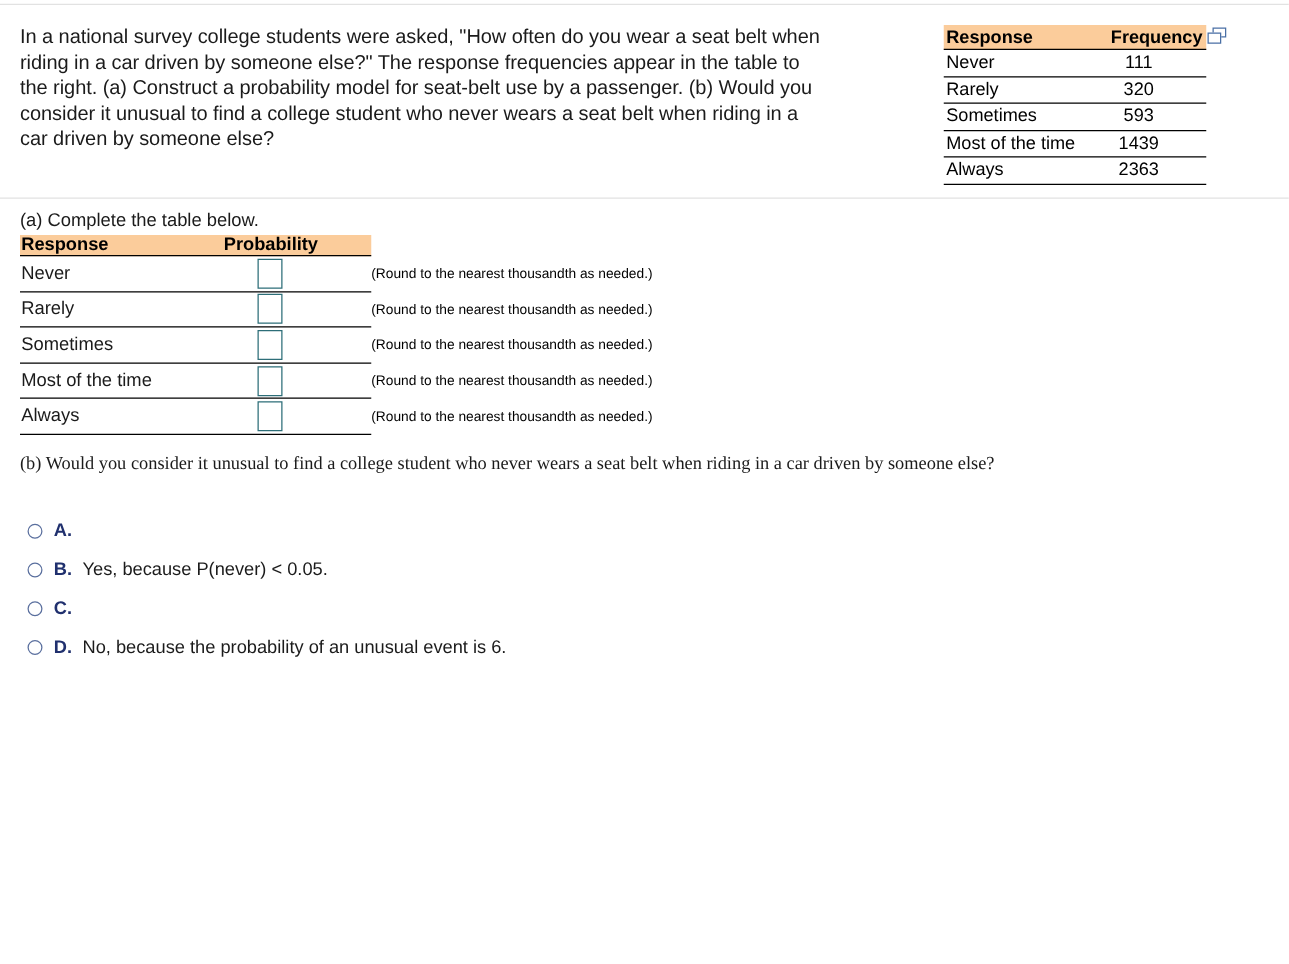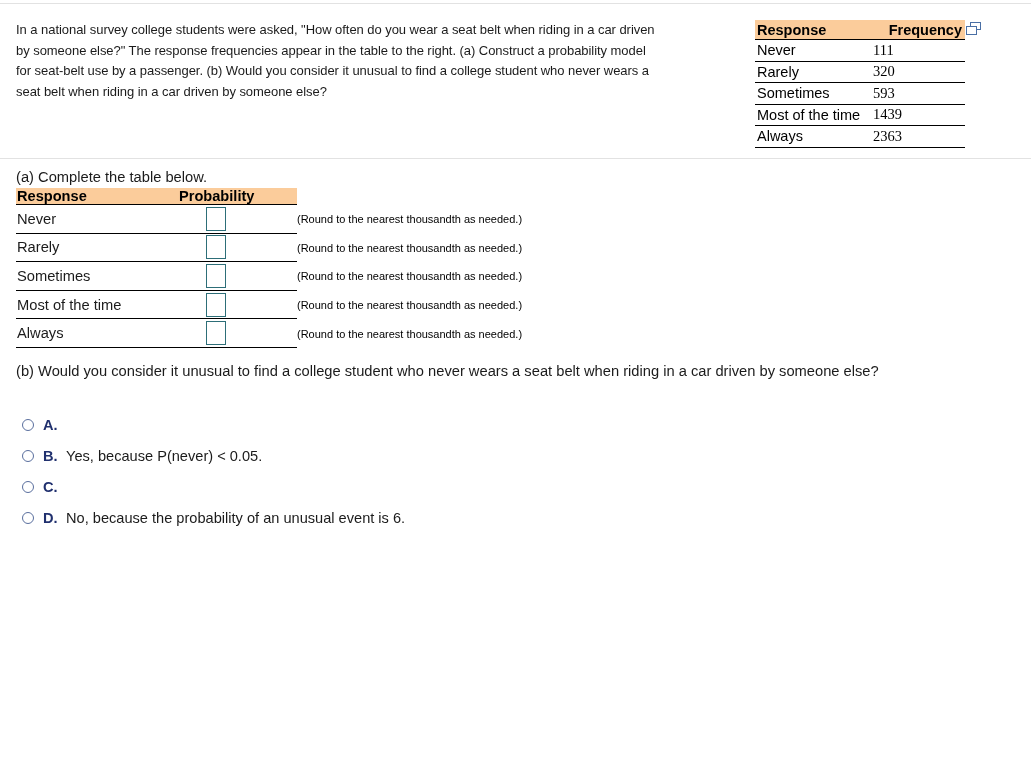--- a/index.html
+++ b/index.html
@@ -23,21 +23,21 @@
     left: 0; top: 3px;
     width: 1031px; height: 1px;
     background: #e2e2e2;
   }
 
   
   .problem-stmt {
     position: absolute;
     left: 16px; top: 20px;
     width: 640px;
-    font-size: 13px;
+    font-size: 16px;
     line-height: 20.6px;
     color: #1b1b1b;
     letter-spacing: -0.05px;
   }
 
   
   .freq-table {
     position: absolute;
     left: 755px; top: 20px;
     width: 210px;
@@ -57,21 +57,21 @@
 
   .freq-row {
     display: flex;
     height: 21.5px;
     align-items: center;
     font-size: 14.5px;
     border-bottom: 1.1px solid #000;
   }
   .freq-row:last-child { border-bottom: 1.4px solid #000; }
   .freq-row .fr-label { padding-left: 2px; width: 118px; }
-  .freq-row .fr-value { width: 90px; text-align: left; padding-right: 14px; font-family: Liberation Serif, serif; }
+  .freq-row .fr-value { width: 90px; text-align: center; padding-right: 14px; }
 
   
   .copy-icon {
     position: absolute;
     left: 966px; top: 22px;
     width: 16px; height: 14px;
   }
   .copy-icon .sq {
     position: absolute;
     border: 1.4px solid #4a6fa5;
@@ -150,20 +150,21 @@
   }
   .round-note:first-child { margin-top: 17px; }
 
   
   .part-b-question {
     position: absolute;
     left: 16px; top: 363px;
     font-size: 14.7px;
     color: #1b1b1b;
     white-space: nowrap;
+    font-family: Liberation Serif, serif;
   }
 
   .choices {
     position: absolute;
     left: 22px; top: 409px;
     width: 900px;
   }
   .choice {
     display: flex;
     align-items: center;

